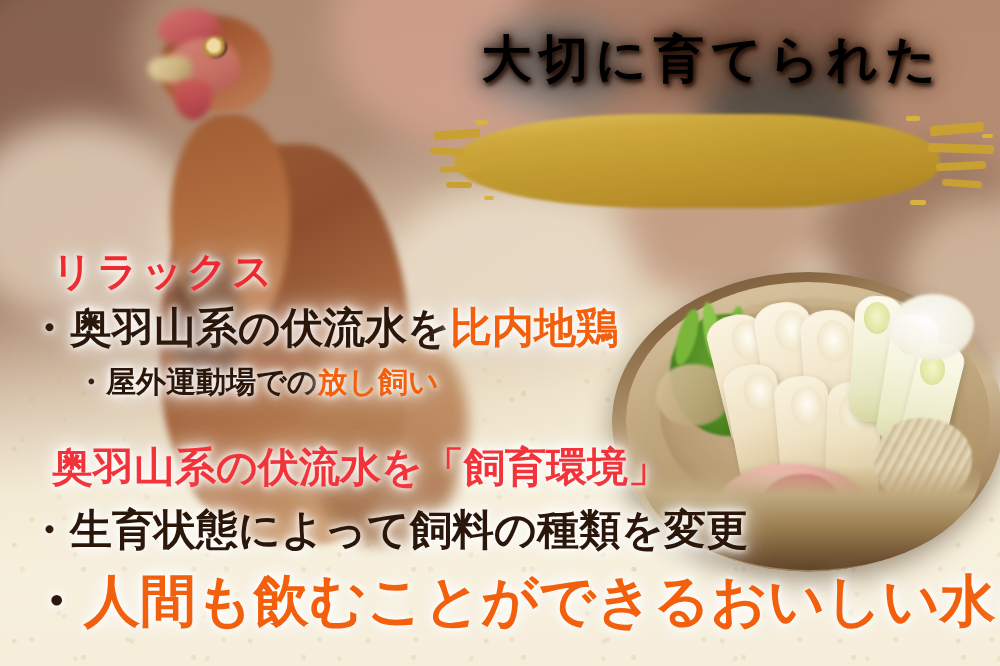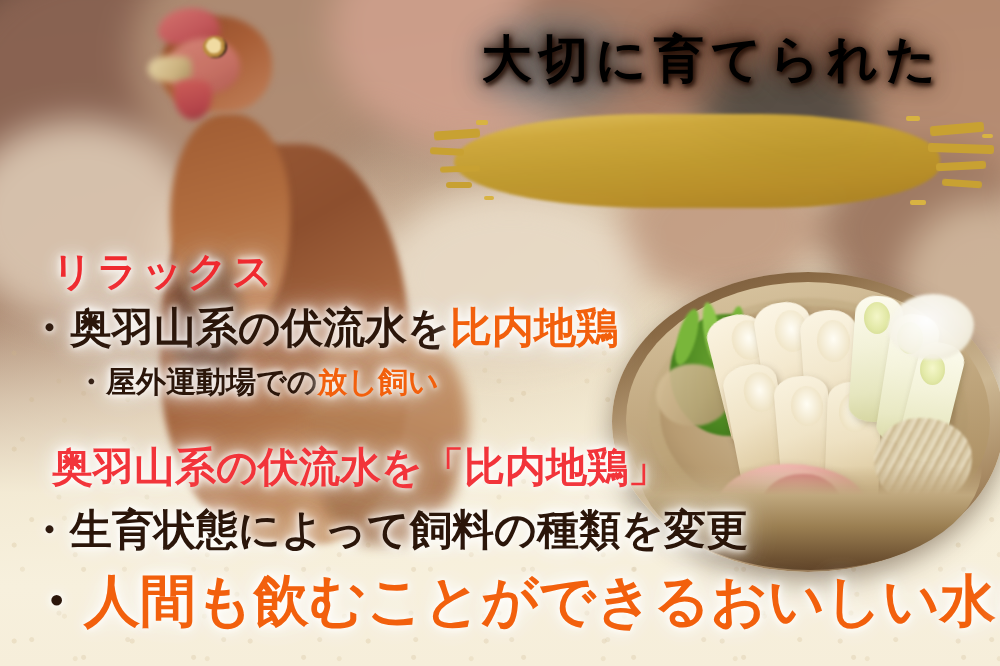--- a/index.html
+++ b/index.html
@@ -247,21 +247,21 @@
 
     <div class="ln ln-1 glow">
       <span class="bullet">・</span><span class="t-dark">奥羽山系の伏流水を</span><span class="t-orange">比内地鶏</span>
     </div>
 
     <div class="ln ln-2 glow">
       <span class="bullet">・</span><span class="t-dark">屋外運動場での</span><span class="t-orange">放し飼い</span>
     </div>
 
     <div class="ln ln-3 glow">
-      <span class="t-red">奥羽山系の伏流水を「比内地鶏」</span>
+      <span class="t-red">奥羽山系の伏流水を「飼育環境」</span>
     </div>
 
     <div class="ln ln-4 glow">
       <span class="bullet">・</span><span class="t-dark">生育状態によって飼料の種類を変更</span>
     </div>
 
     <div class="ln ln-5 glow">
       <span class="bullet">・</span><span class="t-orange">人間も飲むことができるおいしい水</span><span class="t-dark">を飲む</span>
     </div>
 

